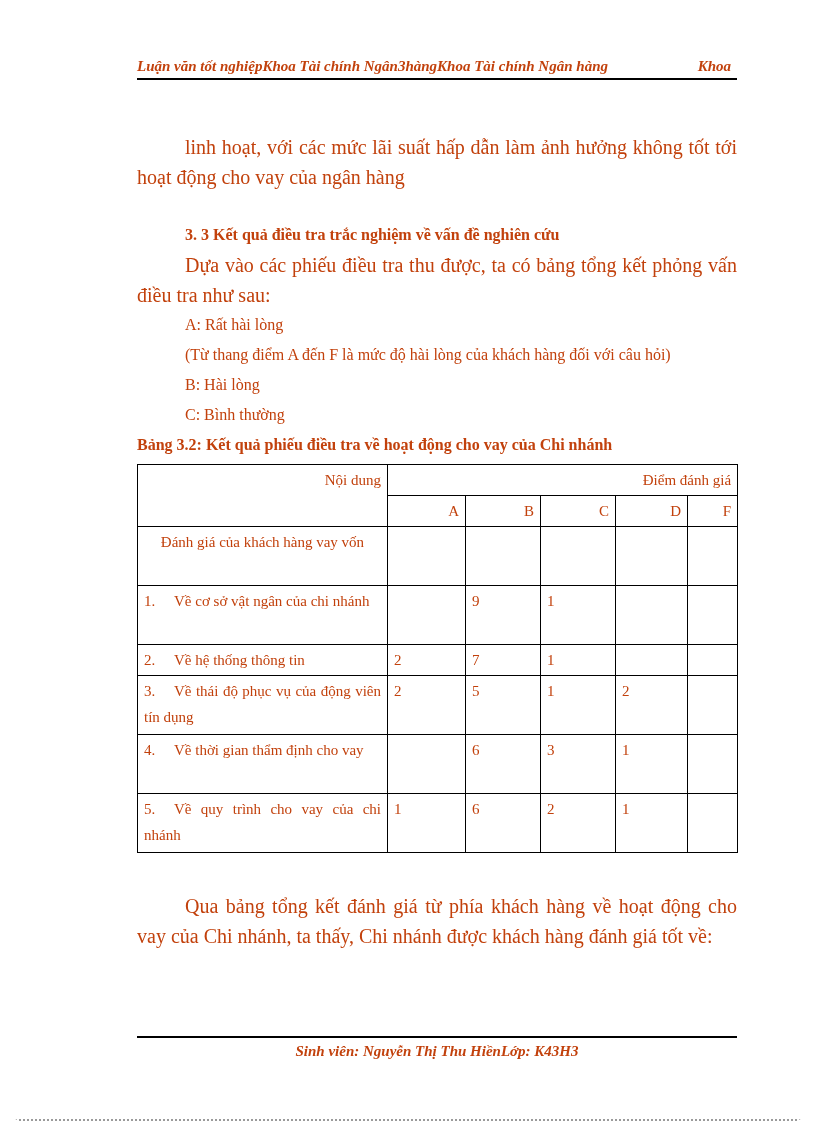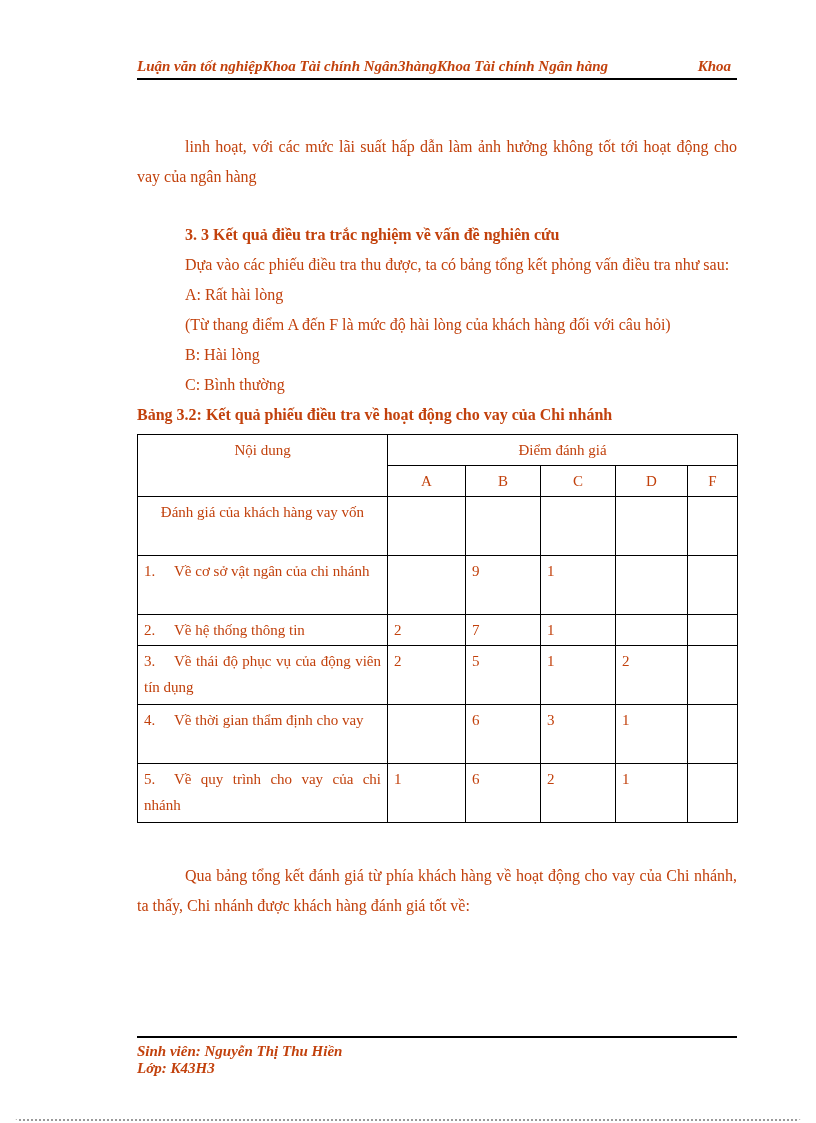--- a/index.html
+++ b/index.html
@@ -33,21 +33,21 @@
   .header-right {
     position: absolute;
     top: 58px;
     right: 6px;
     font-size: 15px;
     font-weight: bold;
     font-style: italic;
   }
   
   .para {
-    font-size: 16px;
+    font-size: 20px;
     line-height: 30px;
     text-align: justify;
     text-indent: 48px;
     margin: 0;
   }
   .p1 { margin-top: 52px; }
   .heading {
     font-size: 16px;
     font-weight: bold;
     line-height: 30px;
@@ -74,45 +74,44 @@
     margin-top: 4px;
   }
   table.survey-table td {
     border: 1px solid #000;
     font-size: 15px;
     line-height: 26px;
     padding: 2px 6px;
     vertical-align: top;
     overflow: hidden;
   }
-  td.c-center { text-align: center; vertical-align: middle; }
+  td.c-center { text-align: right; vertical-align: middle; }
   tr.group-row td { height: 26px; }
   tr.grade-row td { height: 26px; }
   tr.section-row td { height: 54px; }
   td.section-label { text-align: center; vertical-align: middle; padding: 2px 28px; }
   td.label-cell { text-align: justify; }
   .row-num { display: inline-block; width: 30px; }
   td.val { vertical-align: top; }
   tr.data-row-tall td { height: 54px; }
   tr.data-row-short td { height: 26px; }
   .p3 { margin-top: 38px; }
   
   .footer {
     position: absolute;
     top: 1036px;
     left: 137px;
     width: 600px;
     border-top: 2px solid #000;
     padding-top: 5px;
     display: flex;
-    justify-content: space-between;
+    justify-content: center;
     font-size: 15px;
     font-weight: bold;
     font-style: italic;
-    flex-direction: column;
   }
   .page-bottom-edge {
     position: absolute;
     left: 0;
     right: 0;
     bottom: 2px;
     border-top: 2px dotted #9a9a9a;
   }
 </style>
 </head>

